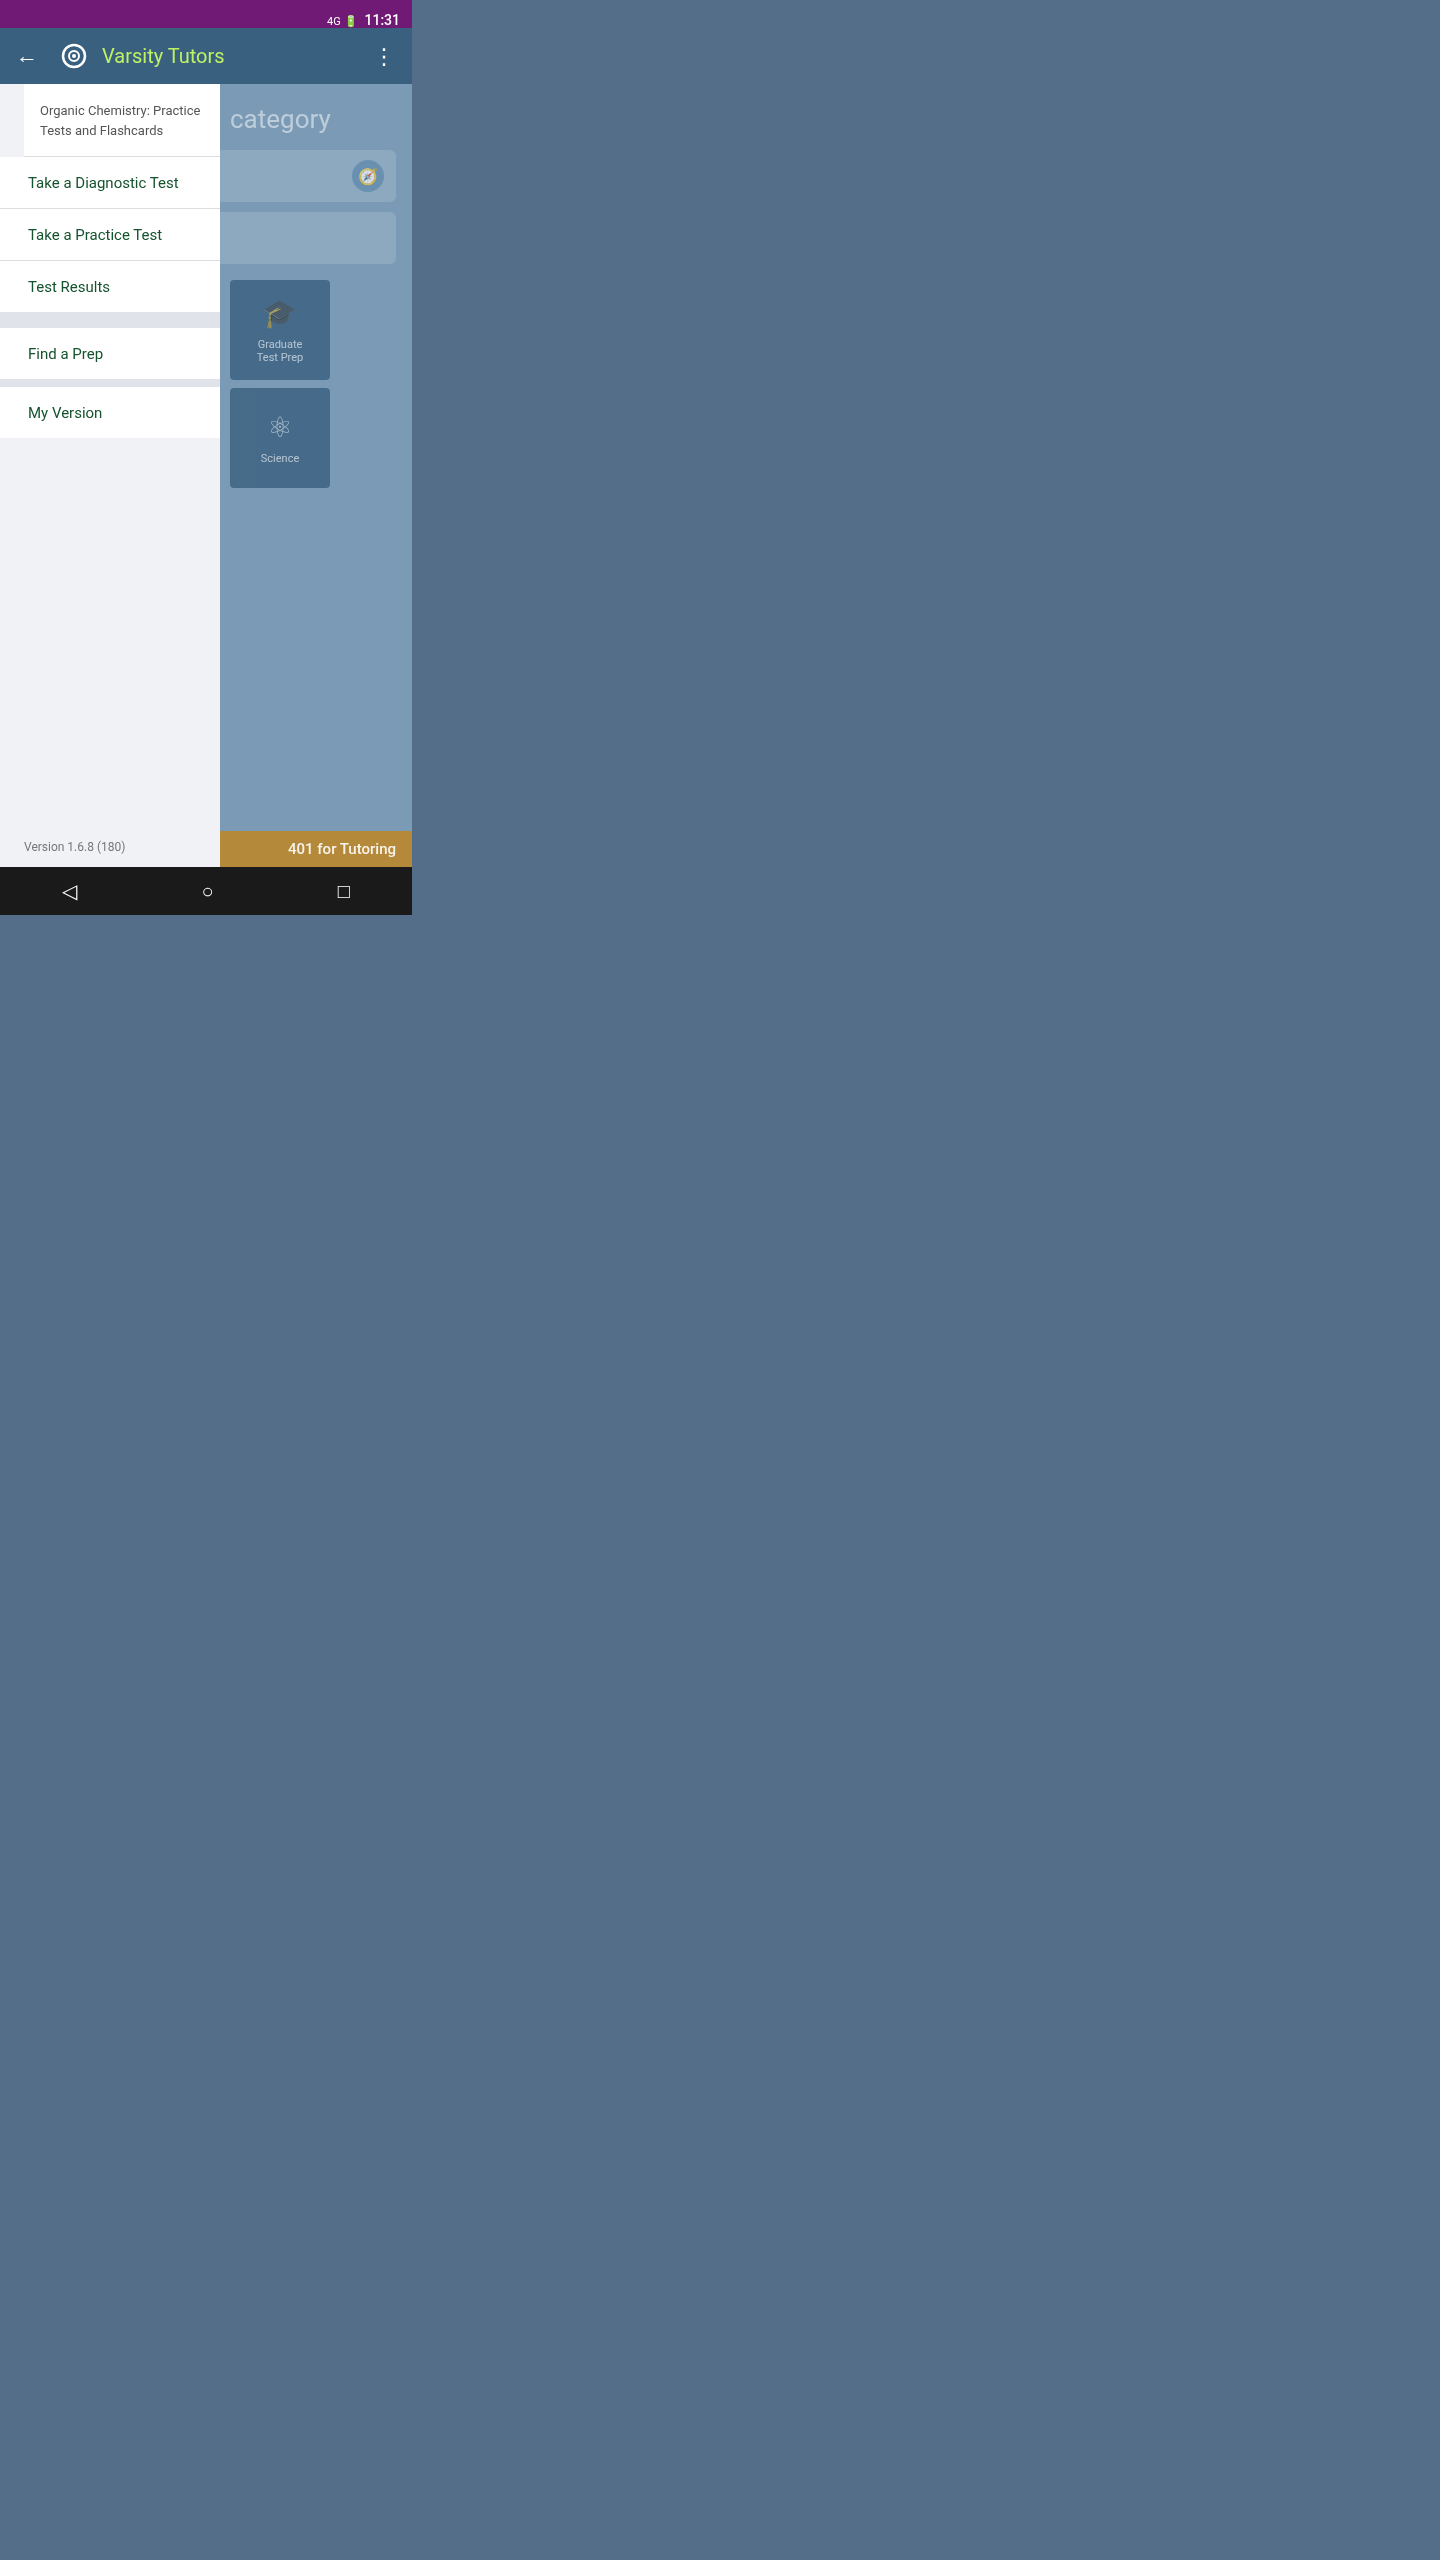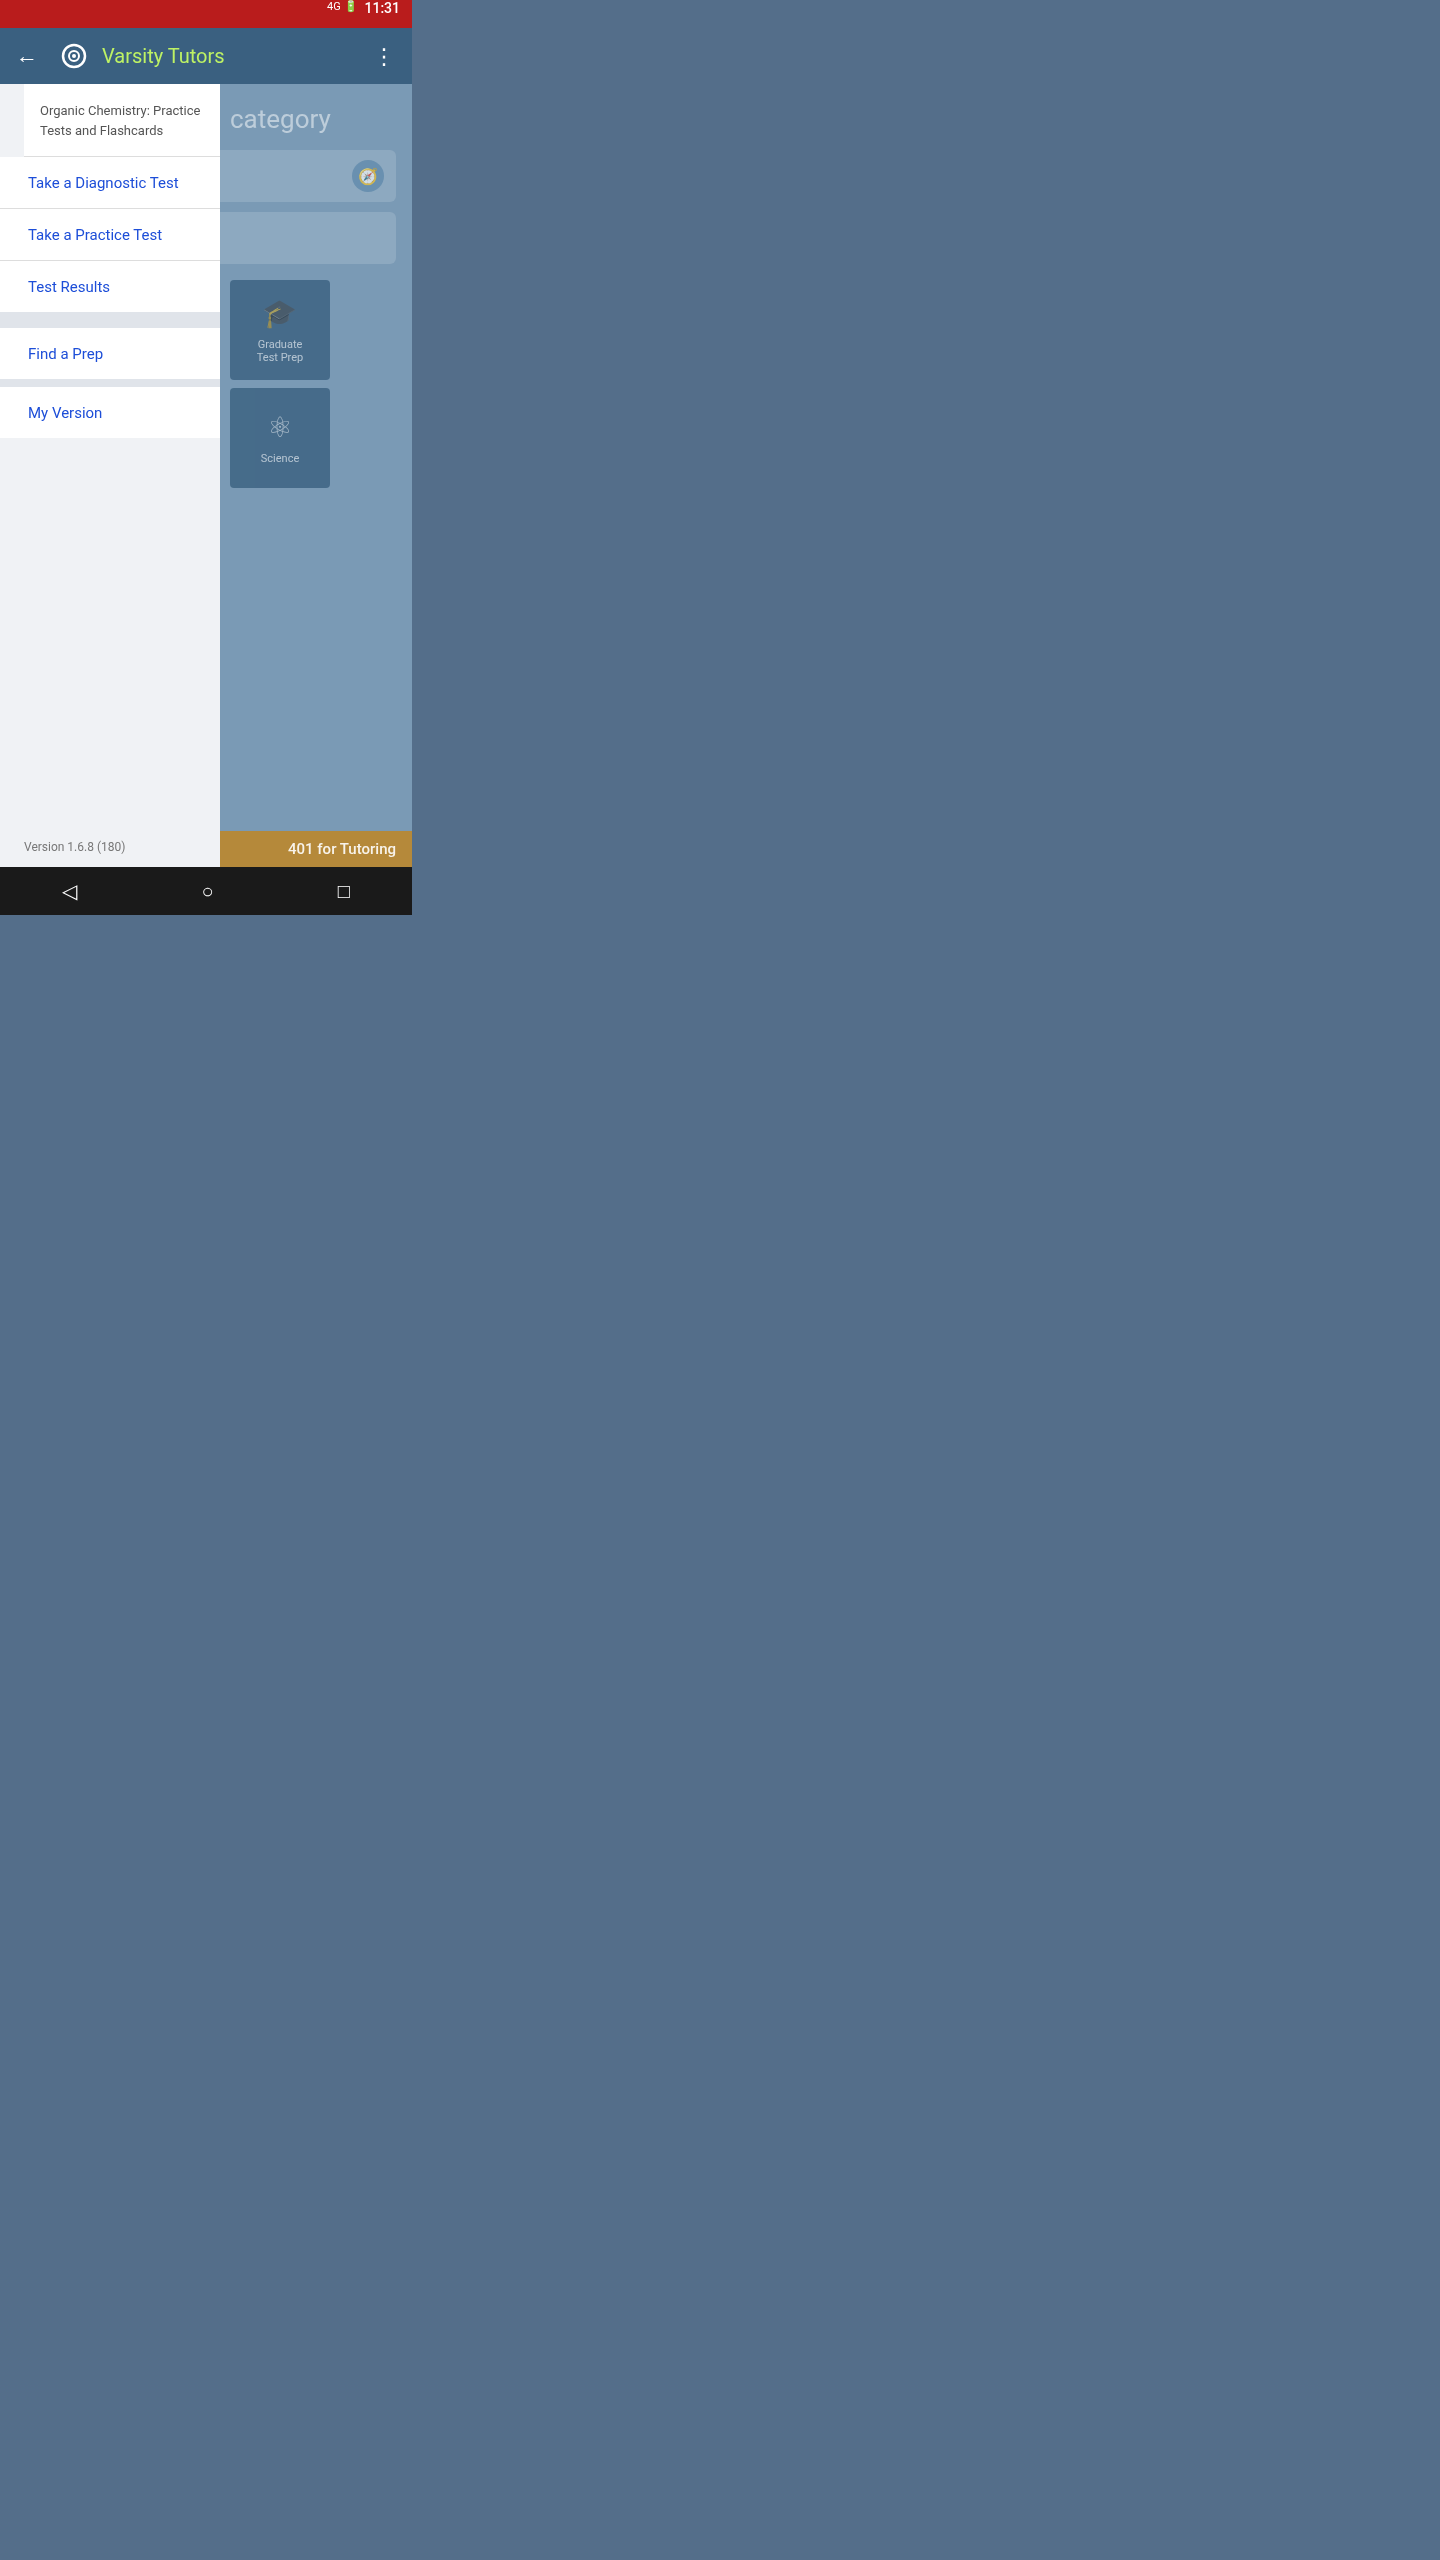--- a/index.html
+++ b/index.html
@@ -15,23 +15,23 @@
       font-family: 'Roboto', Arial, sans-serif;
       background: #546e8a;
       position: relative;
       overflow: hidden;
     }
 
     
     .status-bar {
       width: 100%;
       height: 28px;
-      background: #b91c1c;
-      display: flex;
-      align-items: flex-start;
+      background: #701a75;
+      display: flex;
+      align-items: flex-end;
       justify-content: flex-end;
       padding: 0 12px;
       gap: 6px;
     }
 
     .status-bar-time {
       color: white;
       font-size: 14px;
       font-weight: 500;
     }
@@ -261,21 +261,21 @@
       background: #e0e4ea;
     }
 
     .drawer-item {
       padding: 16px 16px 16px 28px;
       cursor: pointer;
       background: white;
     }
 
     .drawer-item-text {
-      color: #1d4ed8;
+      color: #14532d;
       font-size: 15px;
     }
 
     .drawer-version {
       padding: 12px 24px;
       background: #f0f2f5;
       margin-top: auto;
     }
 
     .drawer-version-text {

